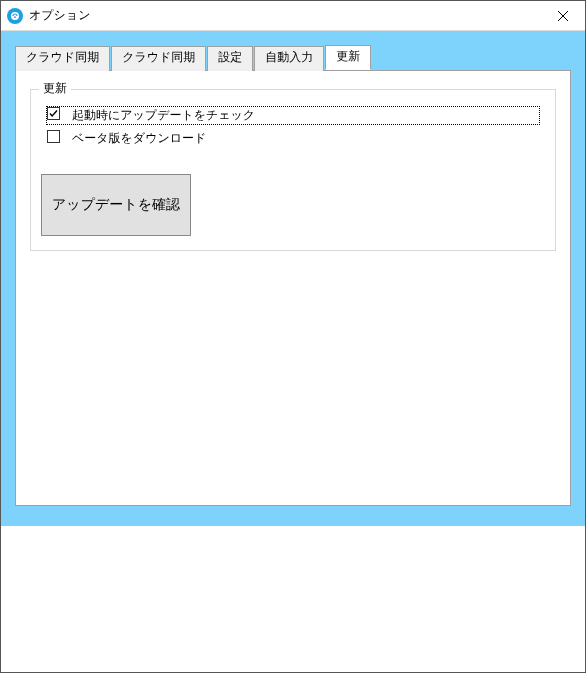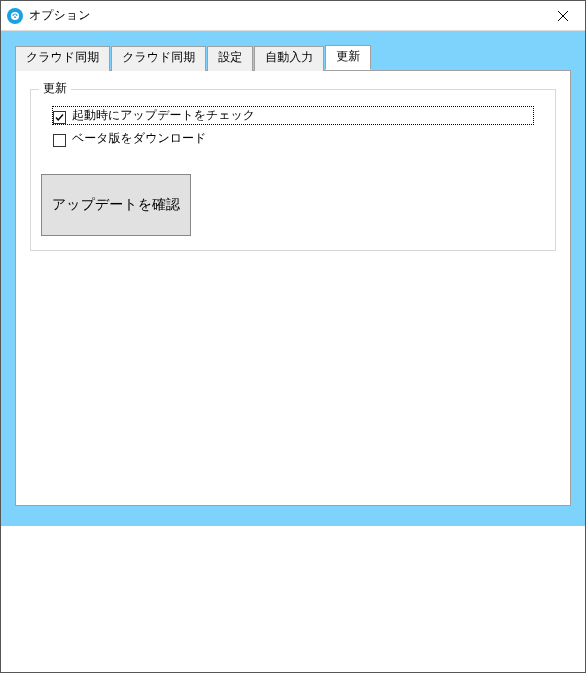--- a/index.html
+++ b/index.html
@@ -93,23 +93,24 @@
       position: absolute;
       top: -10px;
       left: 8px;
       background: #fff;
       padding: 0 4px;
       font-size: 12px;
       color: #000;
     }
     .checkbox-row {
       display: flex;
-      align-items: flex-end;
-      margin: 3px 12px;
-      cursor: pointer;
+      align-items: flex-start;
+      margin: 3px 6px;
+      cursor: pointer;
+      gap: 6px;
     }
     .checkbox-row.focused {
       outline: 1px dotted #000;
       flex: 1;
     }
     .checkbox-box {
       width: 13px;
       height: 13px;
       border: 1px solid #333;
       background: #fff;

